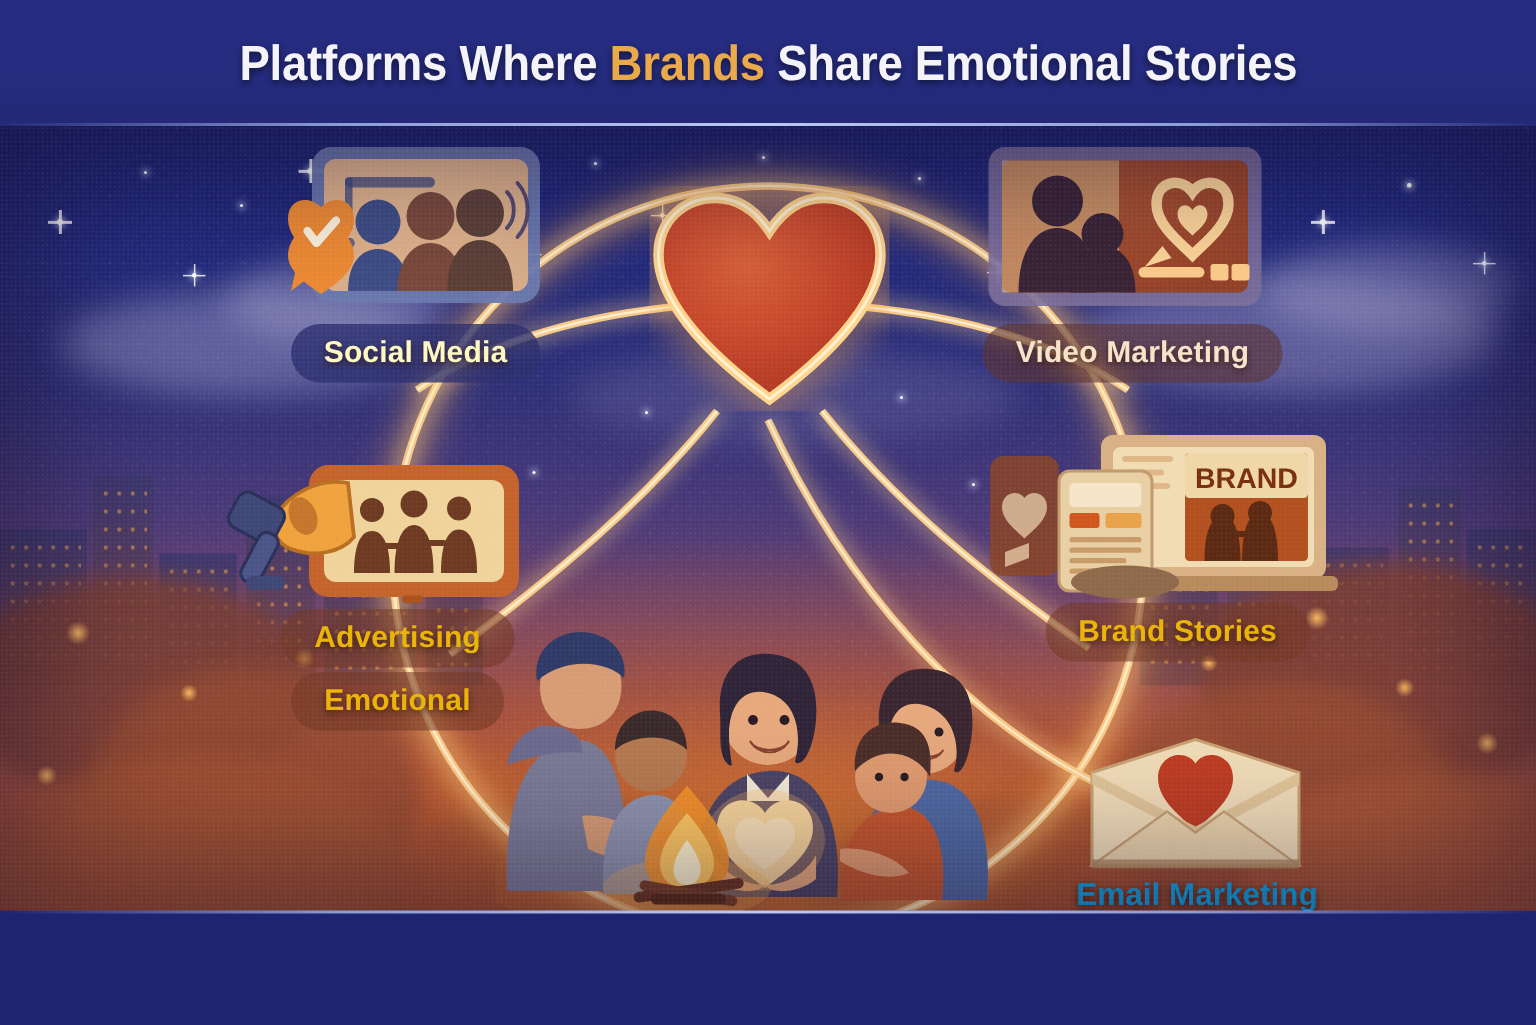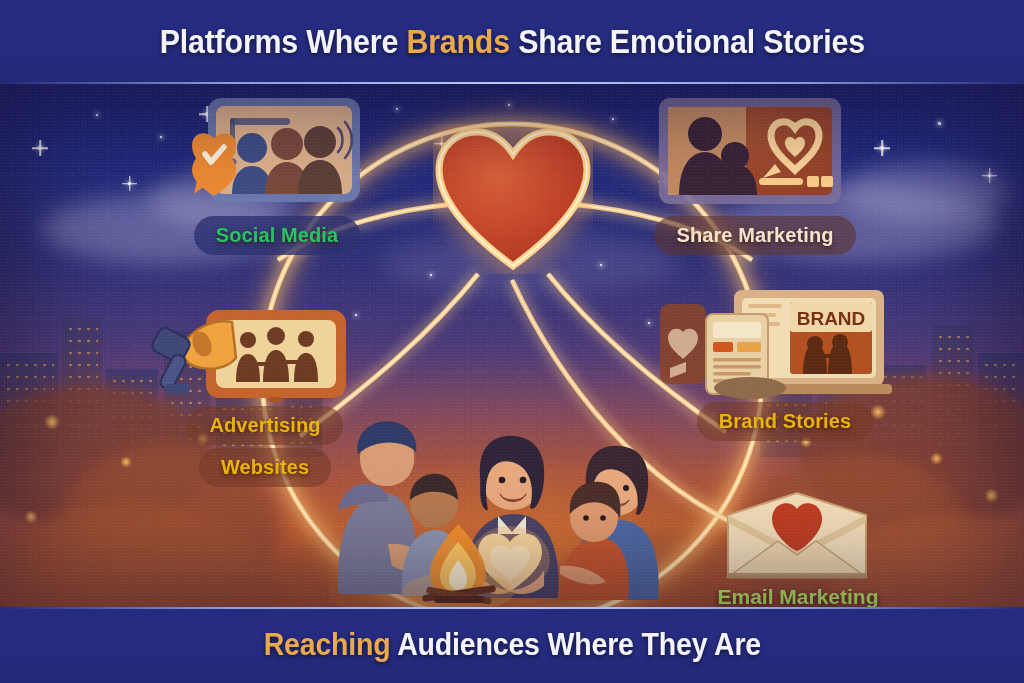--- a/index.html
+++ b/index.html
@@ -79,27 +79,27 @@
   #center-heart{position:absolute;left:433px;top:40px;width:160px;height:150px;z-index:16;}
 
   
   .node{position:absolute;z-index:20;}
   .pill{
     border-radius:26px;padding:8px 22px;display:inline-block;white-space:nowrap;
     font-family:"Liberation Sans Narrow","Liberation Sans",sans-serif;
     font-weight:bold;font-size:20px;letter-spacing:.1px;
     text-shadow:0 2px 5px rgba(40,10,0,.65);
   }
-  .pill.blue{background:rgba(44,48,110,.80);color:#22c55e;}
+  .pill.blue{background:rgba(44,48,110,.80);color:#fef9c3;}
   .pill.warm{background:rgba(92,50,48,.62);color:#f6e3c9;}
   .pill.brown{background:rgba(116,56,38,.58);color:#eab308;}
   .label-stack{display:flex;flex-direction:column;align-items:center;gap:3px;}
   .plain-gold{
     font-family:"Liberation Sans Narrow","Liberation Sans",sans-serif;
-    font-weight:bold;font-size:21px;color:#bef264;white-space:nowrap;
+    font-weight:bold;font-size:21px;color:#0ea5e9;white-space:nowrap;
     text-shadow:0 2px 6px rgba(30,8,0,.8);
   }
   .icon-art{position:relative;}
 
   
   #family{position:absolute;left:330px;top:300px;width:370px;height:225px;z-index:18;}
   .log{position:absolute;background:#6b3520;border-radius:3px;}
 
   .vignette{
     position:absolute;inset:0;z-index:30;pointer-events:none;
@@ -292,21 +292,21 @@
             <path d="M140,34 C133,24 116,26 116,42 C116,56 132,68 140,76 C148,68 164,56 164,42 C164,26 147,24 140,34 Z" fill="none" stroke="#ffd79a" stroke-width="7"></path>
             <path d="M140,46 C137,41 130,42 130,49 C130,55 137,60 140,63 C143,60 150,55 150,49 C150,42 143,41 140,46 Z" fill="#ffd79a"></path>
             <path d="M120,70 L108,84 L126,78 Z" fill="#ffd79a"></path>
           </g>
           <rect x="104" y="84" width="44" height="7" rx="3.5" fill="#ffce8c"></rect>
           <rect x="152" y="82" width="12" height="11" rx="2" fill="#ffce8c"></rect>
           <rect x="166" y="82" width="12" height="11" rx="2" fill="#ffce8c"></rect>
         </svg>
       </div>
       <div style="text-align:center;margin-top:4px;">
-        <span class="pill warm">Share Marketing</span>
+        <span class="pill warm">Video Marketing</span>
       </div>
     </div>
 
     <div class="node" style="left:140px;top:212px;width:250px;">
       <div class="icon-art" style="width:220px;height:108px;">
         <svg viewBox="0 0 220 108" width="220" height="108">
           <rect x="66" y="14" width="140" height="88" rx="13" fill="#c4632c"></rect>
           <rect x="76" y="24" width="120" height="68" rx="8" fill="#f0d39b"></rect>
           <g fill="#6e3a22">
             <circle cx="108" cy="44" r="8"></circle>
@@ -323,21 +323,21 @@
             <path d="M92,26 C72,22 52,34 44,48 C40,56 44,66 54,70 C70,76 88,72 96,62 Z" fill="#f0a23e" stroke="#b96f22" stroke-width="2.5"></path>
             <ellipse cx="62" cy="48" rx="9" ry="13" transform="rotate(-22 62 48)" fill="#c4762a"></ellipse>
             <rect x="14" y="36" width="34" height="26" rx="7" transform="rotate(28 31 49)" fill="#3e4775" stroke="#2a3057" stroke-width="2"></rect>
             <rect x="26" y="58" width="14" height="36" rx="6" transform="rotate(28 33 76)" fill="#4b5486" stroke="#2a3057" stroke-width="2"></rect>
             <rect x="24" y="88" width="26" height="9" rx="4.5" fill="#3e4775"></rect>
           </g>
         </svg>
       </div>
       <div class="label-stack" style="margin-top:2px;">
         <span class="pill brown">Advertising</span>
-        <span class="pill brown">Websites</span>
+        <span class="pill brown">Emotional</span>
       </div>
     </div>
 
     <div class="node" style="left:660px;top:200px;width:250px;">
       <div class="icon-art" style="width:236px;height:118px;">
         <svg viewBox="0 0 236 118" width="236" height="118">
           <g opacity=".85">
             <rect x="0" y="20" width="46" height="80" rx="9" fill="#8a4526"></rect>
             <path d="M23,48 C19,42 8,44 8,54 C8,63 18,70 23,75 C28,70 38,63 38,54 C38,44 27,42 23,48 Z" fill="#e7c091"></path>
             <path d="M10,84 l16,-6 l0,10 l-16,6 z" fill="#e7c091"></path>
@@ -469,19 +469,14 @@
           </g>
         </g>
       </svg>
     </div>
 
     <div class="vignette"></div>
     <div class="grain"></div>
   </div>
 
   <div id="footer-rule" class="band-rule"></div>
-  <div id="footer-band" class="band">
-    <div class="headline">
-      <span class="accent">Reaching</span><span> Audiences Where They Are</span>
-    </div>
-  </div>
 
 </div>
 
 </body></html>

